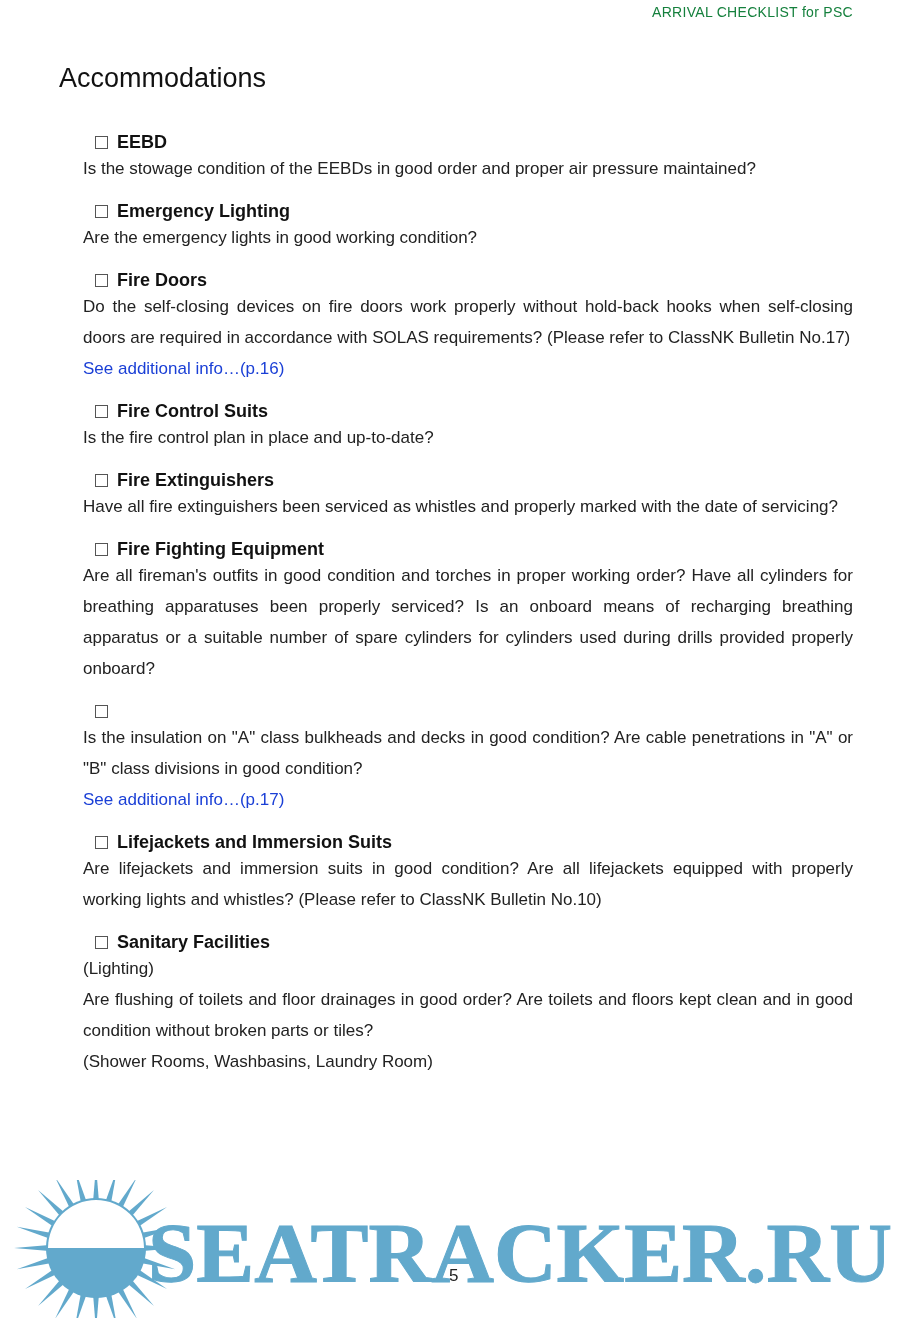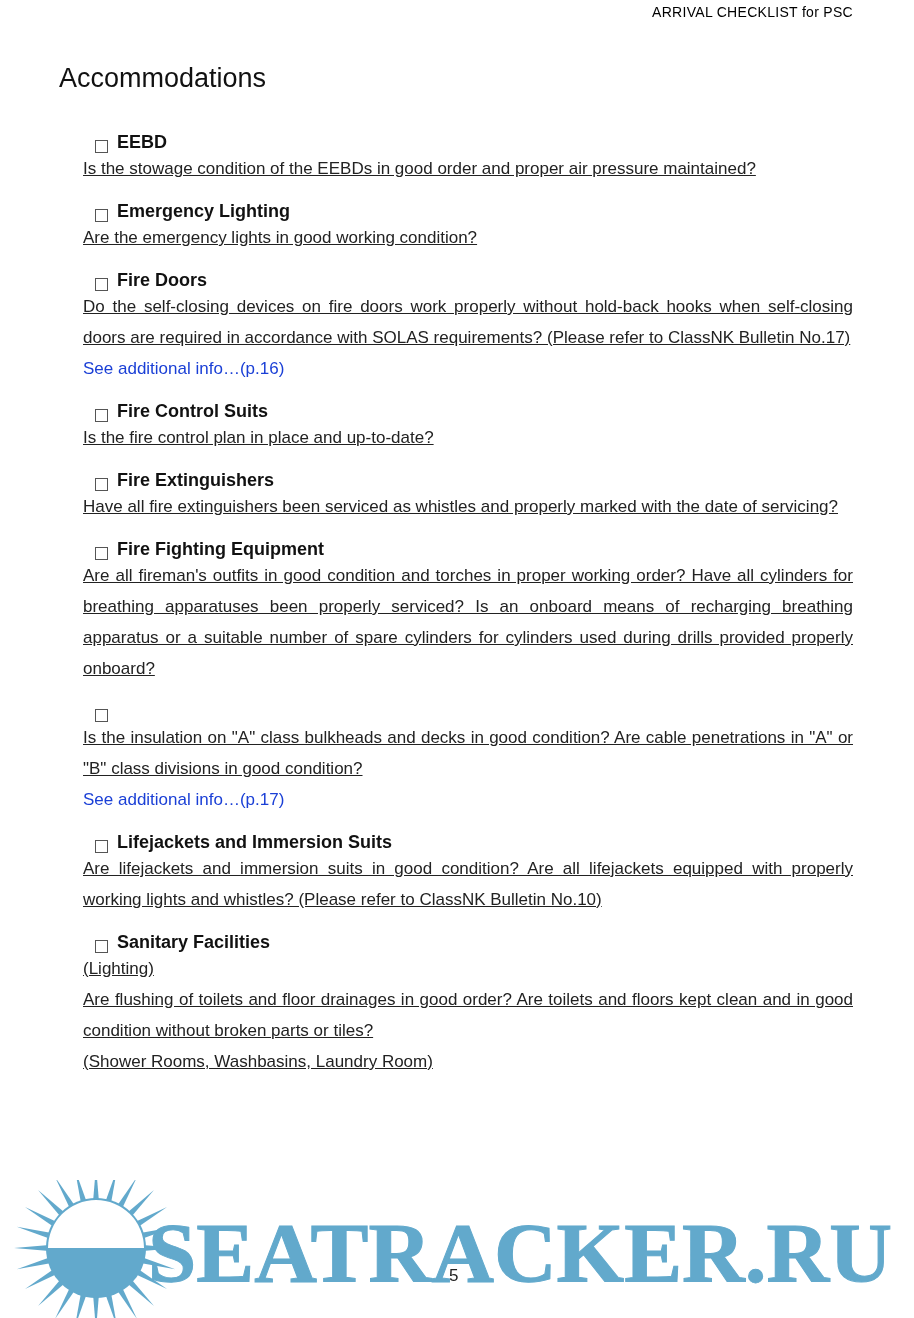--- a/index.html
+++ b/index.html
@@ -1,25 +1,25 @@
 <!DOCTYPE html>
 <html><head>
 <meta charset="utf-8">
 <style>
   html, body { margin:0; padding:0; background:#ffffff; }
   body { width:914px; height:1318px; position:relative; overflow:hidden;
          font-family:"Liberation Sans", sans-serif; color:#1a1a1a; }
-  .header { position:absolute; top:4px; right:61px; font-size:14px; letter-spacing:0.3px; color:#000000; }
+  .header { position:absolute; top:4px; right:61px; font-size:14px; letter-spacing:0.3px; color:#15803d; }
   .title { position:absolute; top:63px; left:59px; font-size:27px; font-weight:normal; color:#111; margin:0; }
   .items { position:absolute; top:131px; left:61px; width:792px; }
   .item { margin-bottom:16px; }
-  .item-head { display:flex; align-items:flex-end; height:22px;padding-left:34px; }
+  .item-head { display:flex; align-items:center; height:22px;padding-left:34px; }
   .checkbox { width:13px; height:13px; border:1px solid #555; box-sizing:border-box; margin-right:9px; flex:none; background:#fff; }
   .item-title { font-weight:bold; font-size:18px; color:#111; }
-  .body { margin-left:22px; font-size:17px; line-height:31px; text-align:justify; color:#222;text-decoration:underline; }
+  .body { margin-left:22px; font-size:17px; line-height:31px; text-align:justify; color:#222; }
   .body p { margin:0; }
   .link { display:block; color:#1a3fd6; font-size:17px; line-height:31px; margin-left:22px; cursor:pointer; }
   .page-num { position:absolute; top:1266px; left:449px; font-size:17px; color:#222; }
   .watermark { position:absolute; left:0; top:1180px; width:914px; height:138px; pointer-events:none; }
 </style>
 </head>
 <body>
 
 <div class="header">ARRIVAL CHECKLIST for PSC</div>
 <h1 class="title">Accommodations</h1>

